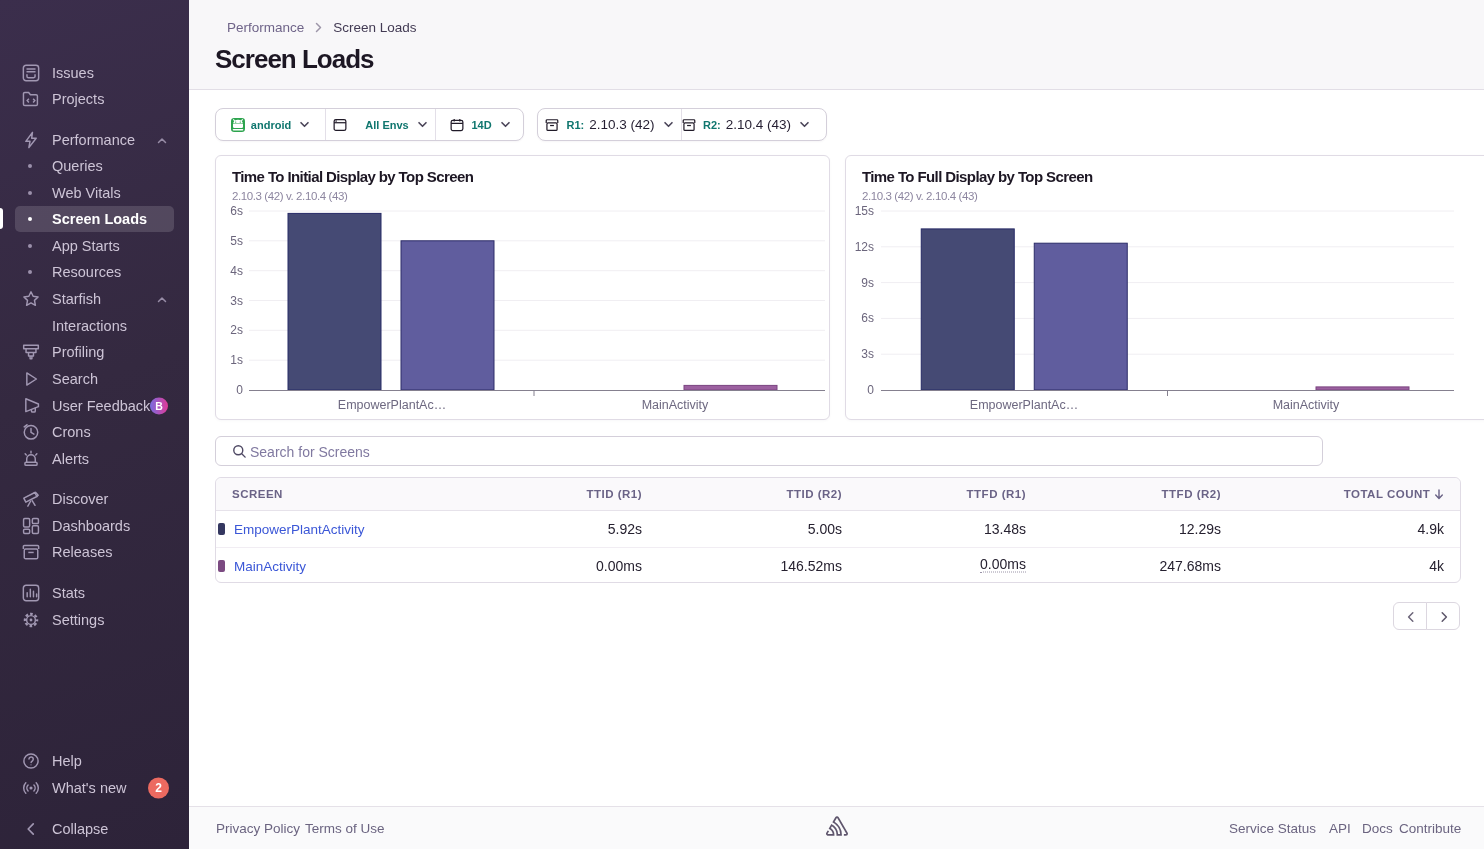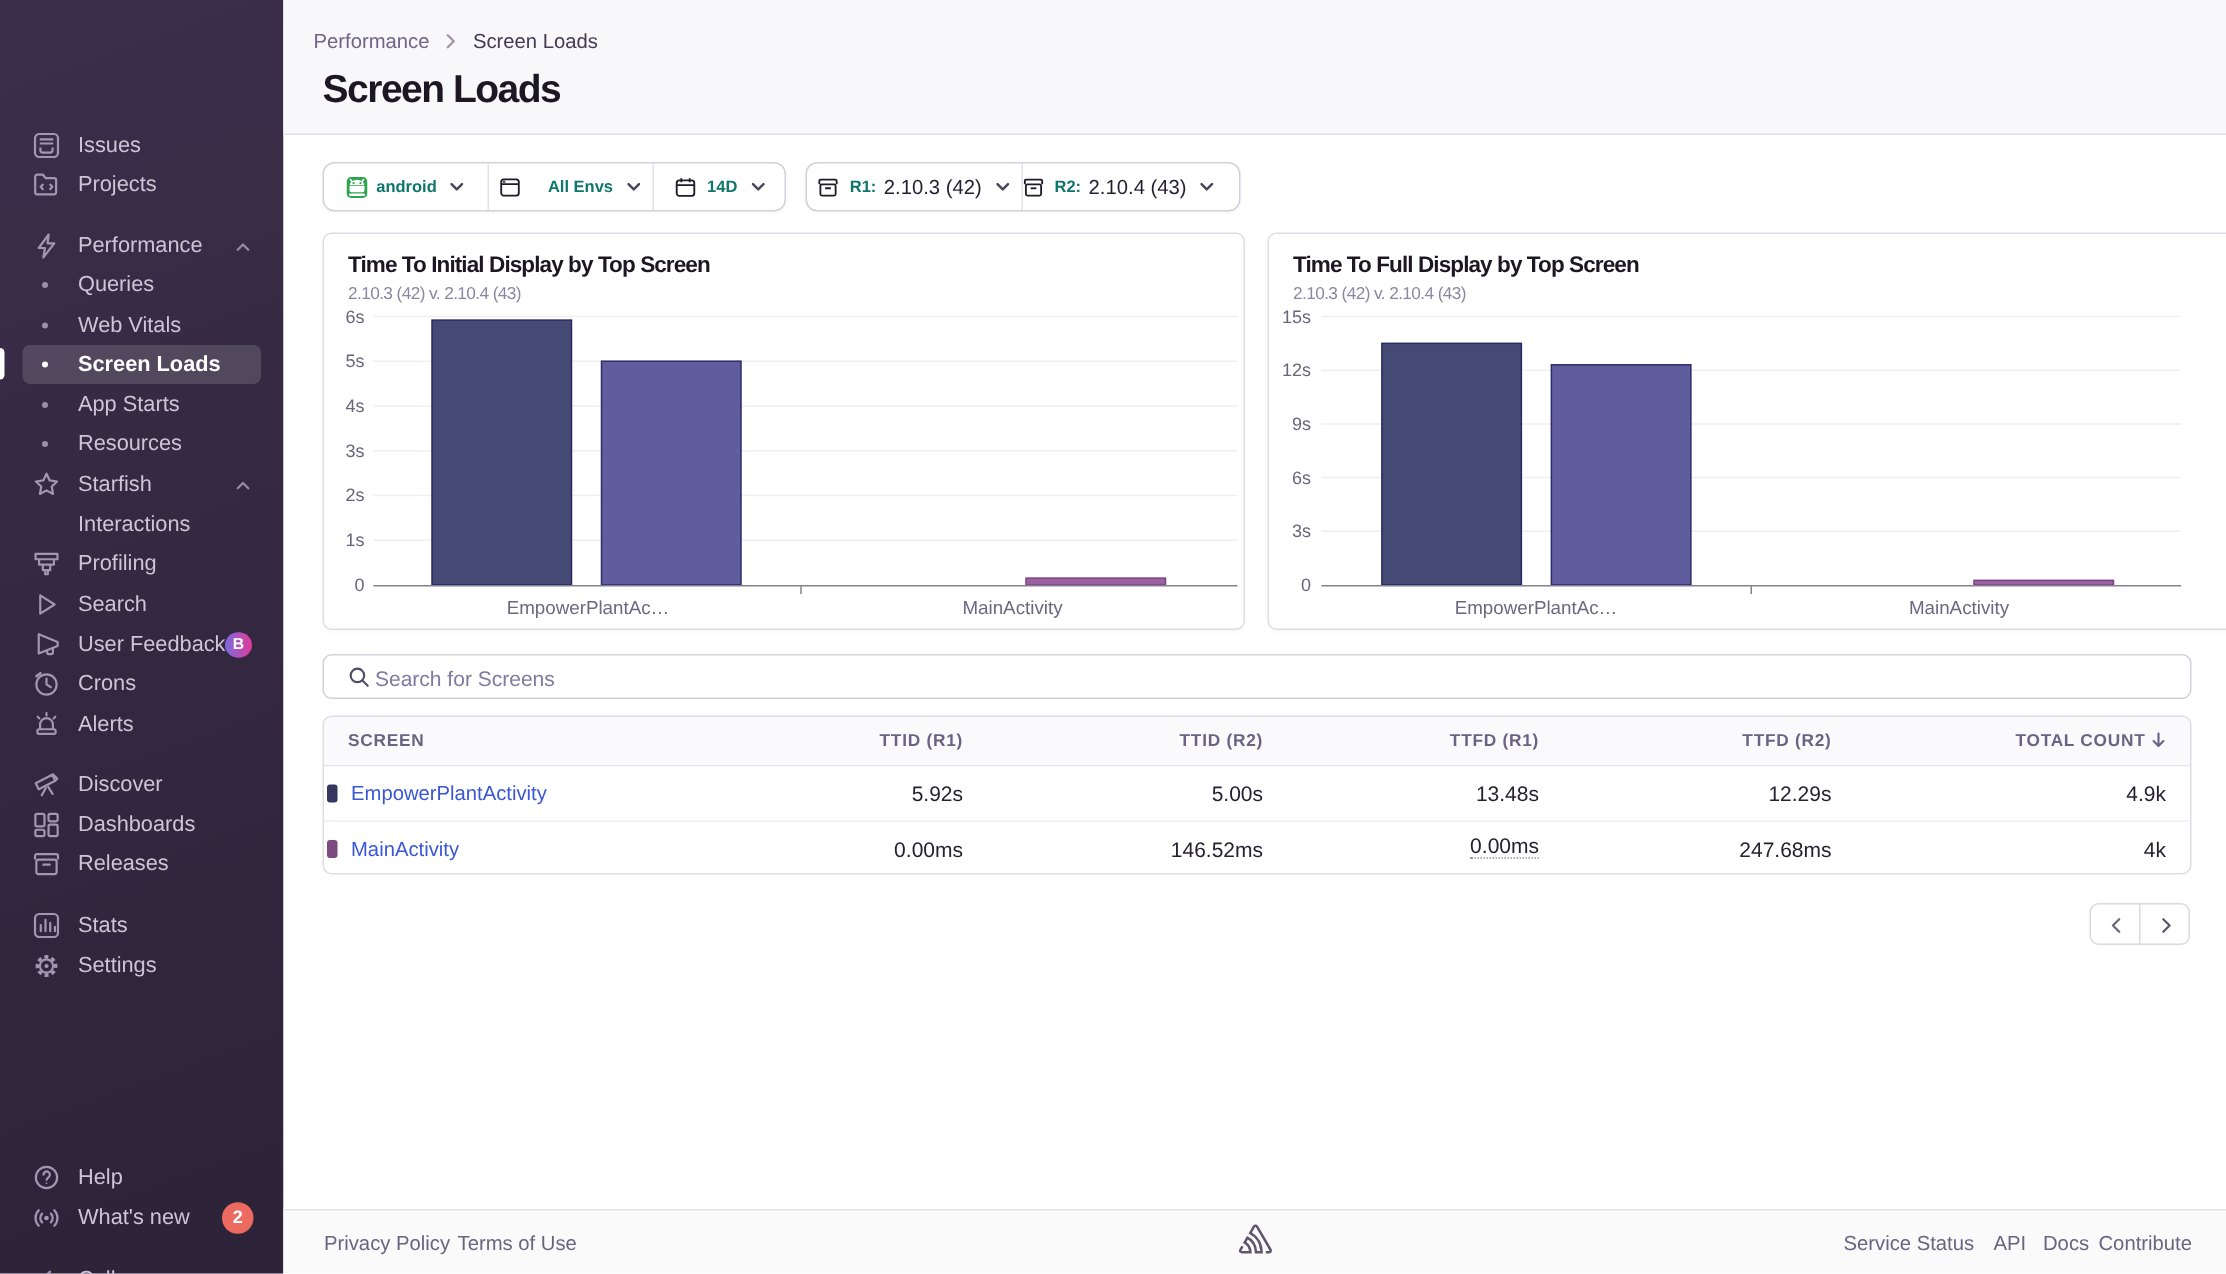--- a/index.html
+++ b/index.html
@@ -4,49 +4,49 @@
 <style>
 * { margin:0; padding:0; box-sizing:border-box; }
 html,body { width:1484px; height:849px; overflow:hidden; font-family:"Liberation Sans", sans-serif; background:#fff; }
 
 #sidebar { position:absolute; left:0; top:0; width:189px; height:849px;
   background:linear-gradient(160deg,#3b2e4c 0%,#342940 45%,#2d2339 100%); color:#cdc4d6; }
 .orgwrap { position:absolute; left:14px; top:13px; width:165px; height:38px; }
 .orgavatar { position:absolute; left:0; top:0; width:37px; height:37px; border-radius:8px; background:rgba(255,255,255,0.06); }
 .orgname { position:absolute; left:41px; top:2px; font-size:15px; font-weight:700; color:#ffffff; white-space:nowrap; }
 .orgsub { position:absolute; left:41px; top:21px; font-size:13px; color:#a496b4; }
-.navitem { position:absolute; left:0; width:189px; height:26px;margin-top:24px; }
+.navitem { position:absolute; left:0; width:189px; height:26px; }
 .navitem .ic { position:absolute; left:22px; top:4px; width:18px; height:18px; }
 .navitem .lbl { position:absolute; left:52px; top:50%; transform:translateY(-50%); font-size:14.5px; color:#cdc4d6; white-space:nowrap; }
 .navitem .dot { position:absolute; left:28px; top:50%; width:4px; height:4px; margin-top:-2px; border-radius:50%; background:#9b90ab; }
 .navitem .chev { position:absolute; right:22px; top:50%; margin-top:-4px; width:10px; height:10px; }
 .navitem.active .bg { position:absolute; left:15px; right:15px; top:0; bottom:0; background:rgba(255,255,255,0.14); border-radius:5px; }
 .navitem.active .lbl { color:#ffffff; font-weight:700; }
 .edgepill { position:absolute; left:-3px; width:6px; height:21px; border-radius:3px; background:#ffffff; }
 .sbadge { position:absolute; top:50%; transform:translateY(-50%); border-radius:50%; color:#fff; text-align:center; }
 
 #main { position:absolute; left:189px; top:0; width:1295px; height:849px; background:#fff; }
 #header { position:absolute; left:0; top:0; width:1295px; height:90px; background:#f8f7f9; border-bottom:1px solid #e2dee6; }
-#crumbs { position:absolute; left:20px; top:20px; font-size:13.5px; color:#6f6489; }
+#crumbs { position:absolute; left:38px; top:20px; font-size:13.5px; color:#6f6489; }
 #crumbs .sep { display:inline-block; margin:0 10px; }
 #crumbs .cur { color:#433b54; }
 #pagetitle { position:absolute; left:26px; top:44px; font-size:26px; font-weight:700; color:#1d1724; letter-spacing:-1px; }
 
 .fgroup { position:absolute; top:108px; height:33px; background:#fff; border:1px solid #d4cfda; border-radius:8px; box-shadow:0 1px 2px rgba(40,30,60,0.04); }
 .fseg { position:absolute; top:0; height:31px; display:flex; align-items:center; }
 .fdiv { position:absolute; top:0; width:1px; height:31px; background:#e3dfe8; }
 .ftxt { font-size:11px; font-weight:700; color:#0f766e; white-space:nowrap; }
 .fval { font-size:13.5px; font-weight:400; color:#241e31; white-space:nowrap; }
 .fchev { margin-left:8px; }
 
 .panel { position:absolute; background:#fff; border:1px solid #e0dbe5; border-radius:6px; box-shadow:0 1px 3px rgba(40,30,60,0.03); }
 .ctitle { position:absolute; left:16px; top:12px; font-size:15px; font-weight:700; color:#1d1724; letter-spacing:-0.6px; }
 .csub { position:absolute; left:16px; top:34px; font-size:11.5px; color:#8d86a0; letter-spacing:-0.4px; }
 
-#search { position:absolute; left:26px; top:436px; width:1246px; height:30px; border:1px solid #d4cfda; border-radius:6px; background:#fff; }
+#search { position:absolute; left:26px; top:436px; width:1108px; height:30px; border:1px solid #d4cfda; border-radius:6px; background:#fff; }
 #search .ph { position:absolute; left:34px; top:7px; font-size:14px; color:#8079a0; }
 
 #tbl { position:absolute; left:26px; top:477px; width:1246px; height:106px; border:1px solid #e0dbe5; border-radius:6px; background:#fff; }
 #thead { position:absolute; left:0; top:0; width:1244px; height:33px; background:#faf9fb; border-bottom:1px solid #e6e2ea; border-radius:6px 6px 0 0; }
 .th { position:absolute; top:10px; font-size:11.5px; font-weight:700; color:#6a6386; letter-spacing:0.5px; } 
 #row1 { position:absolute; left:0; top:33px; width:1244px; height:37px; border-bottom:1px solid #f1edf3; }
 #row2 { position:absolute; left:0; top:70px; width:1244px; height:35px; }
 .swatch { position:absolute; left:2px; top:50%; margin-top:-6px; width:7px; height:12px; border-radius:2px; }
 .slink { position:absolute; left:18px; top:50%; transform:translateY(-50%); font-size:13.5px; color:#3b57d7; }
 .num { position:absolute; top:50%; transform:translateY(-50%); font-size:14px; color:#262130; }

